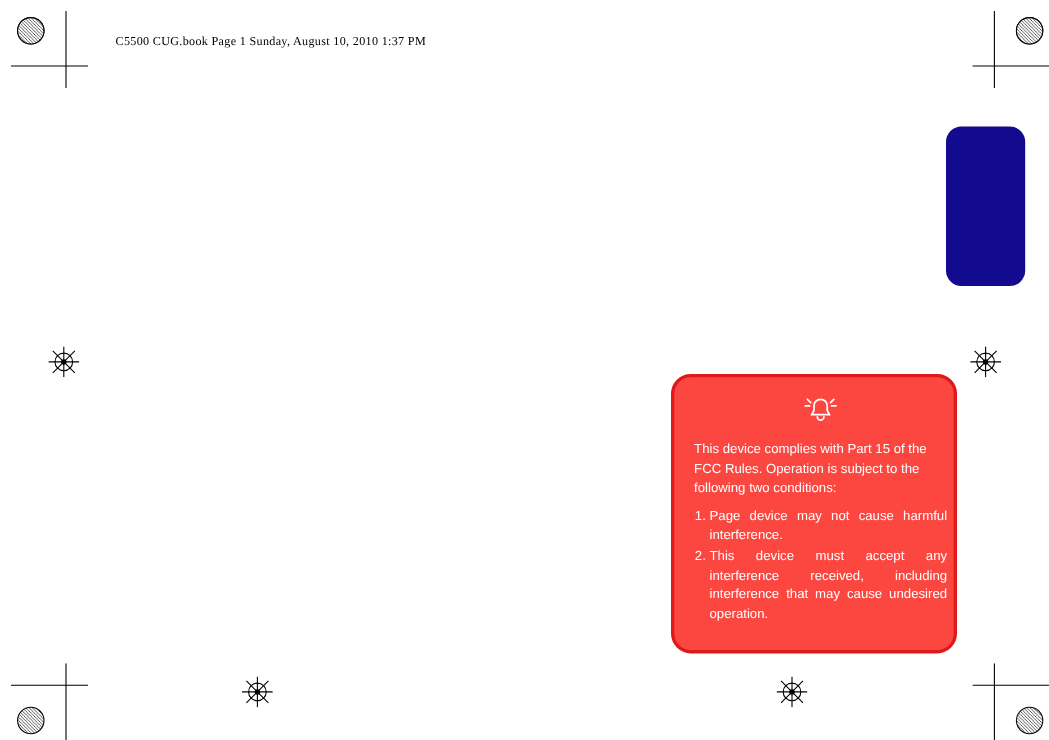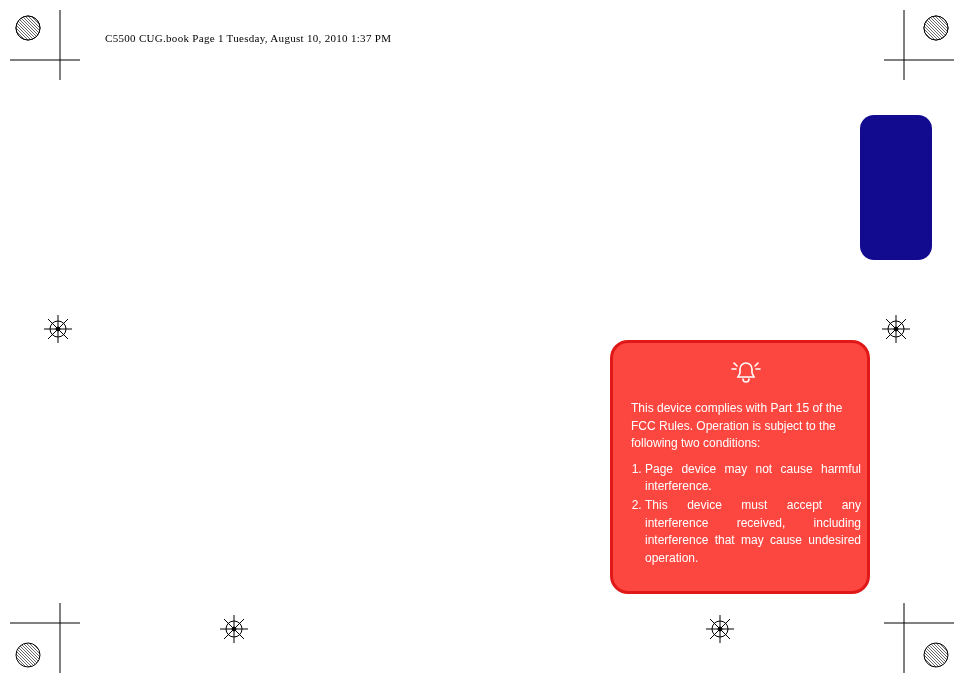--- a/index.html
+++ b/index.html
@@ -77,21 +77,21 @@
     padding-left: 14px;
   }
   .warning-box li {
     margin-bottom: 2px;
     text-align: justify;
   }
 </style>
 </head>
 <body>
 
-<div class="header-text">C5500 CUG.book  Page 1  Tuesday, August 10, 2010  1:37 PM</div>
+<div class="header-text">C5500 CUG.book  Page 1  Sunday, August 10, 2010  1:37 PM</div>
 
 <div class="crop-mark cm-tl">
 <svg width="70" height="70" viewBox="0 0 70 70">
   <g stroke="#000" stroke-width="1" fill="none">
     <circle cx="18" cy="18" r="12" fill="#000"></circle>
     <circle cx="18" cy="18" r="12" fill="url(#h1)"></circle>
     <line x1="50" y1="0" x2="50" y2="70"></line>
     <line x1="0" y1="50" x2="70" y2="50"></line>
   </g>
   <defs>

